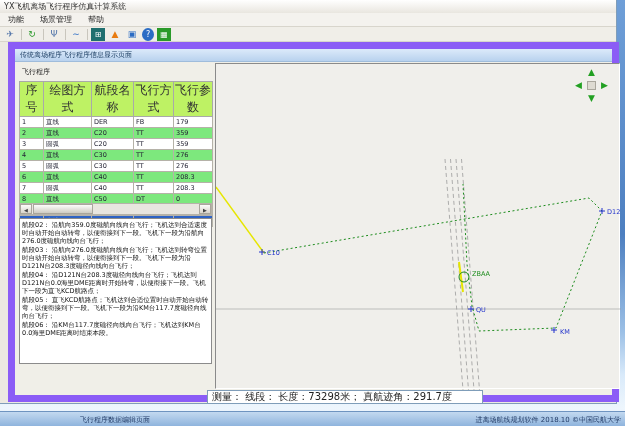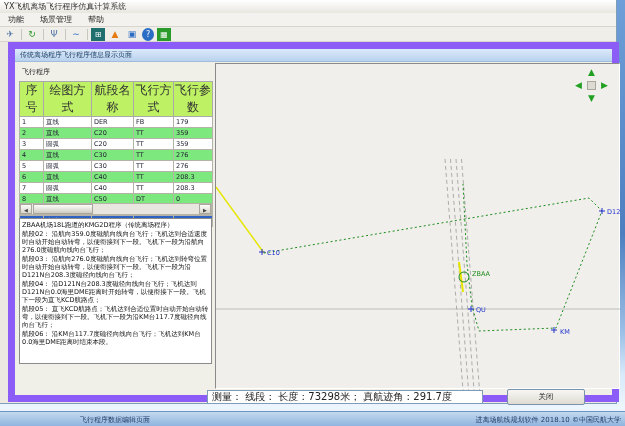--- a/index.html
+++ b/index.html
@@ -205,21 +205,20 @@
         </tbody>
           </table>
 
         <div id="hscroll">
           <span class="sbtn left">◀</span>
           <span class="thumb"></span>
           <span class="sbtn right">▶</span>
         </div>
 
         <div id="desc-panel">
-          <div>ZBAA机场18L跑道的KMG2D程序（传统离场程序）</div>
           <div>航段02：  沿航向359.0度磁航向线向台飞行；飞机达到合适速度时自动开始自动转弯，以便衔接到下一段。飞机下一段为沿航向276.0度磁航向线向台飞行；</div>
           <div>航段03：  沿航向276.0度磁航向线向台飞行；飞机达到转弯位置时自动开始自动转弯，以便衔接到下一段。飞机下一段为沿D121N台208.3度磁径向线向台飞行；</div>
           <div>航段04：  沿D121N台208.3度磁径向线向台飞行；飞机达到D121N台0.0海里DME距离时开始转弯，以便衔接下一段。飞机下一段为直飞KCD航路点；</div>
           <div>航段05：  直飞KCD航路点；飞机达到合适位置时自动开始自动转弯，以便衔接到下一段。飞机下一段为沿KM台117.7度磁径向线向台飞行；</div>
           <div>航段06：  沿KM台117.7度磁径向线向台飞行；飞机达到KM台0.0海里DME距离时结束本段。</div>
         </div>
 
         <div id="map">
           <svg width="405" height="326" viewBox="0 0 405 326">
 
@@ -259,21 +258,20 @@
             <span>◀</span>
               <span class="mid"></span>
               <span>▶</span>
             <span></span>
               <span>▼</span>
               <span></span>
           </div>
         </div>
 
         <div id="measure-box">测量：  线段：  长度：73298米；  真航迹角：291.7度</div>
-        <div id="close-btn">关闭</div>
 
       </div>
     </div>
   </div>
 
   <div id="taskbar">
     <span class="left-text">飞行程序数据编辑页面</span>
     <span class="right-text">进离场航线规划软件  2018.10  ©中国民航大学</span>
   </div>
 </div>

